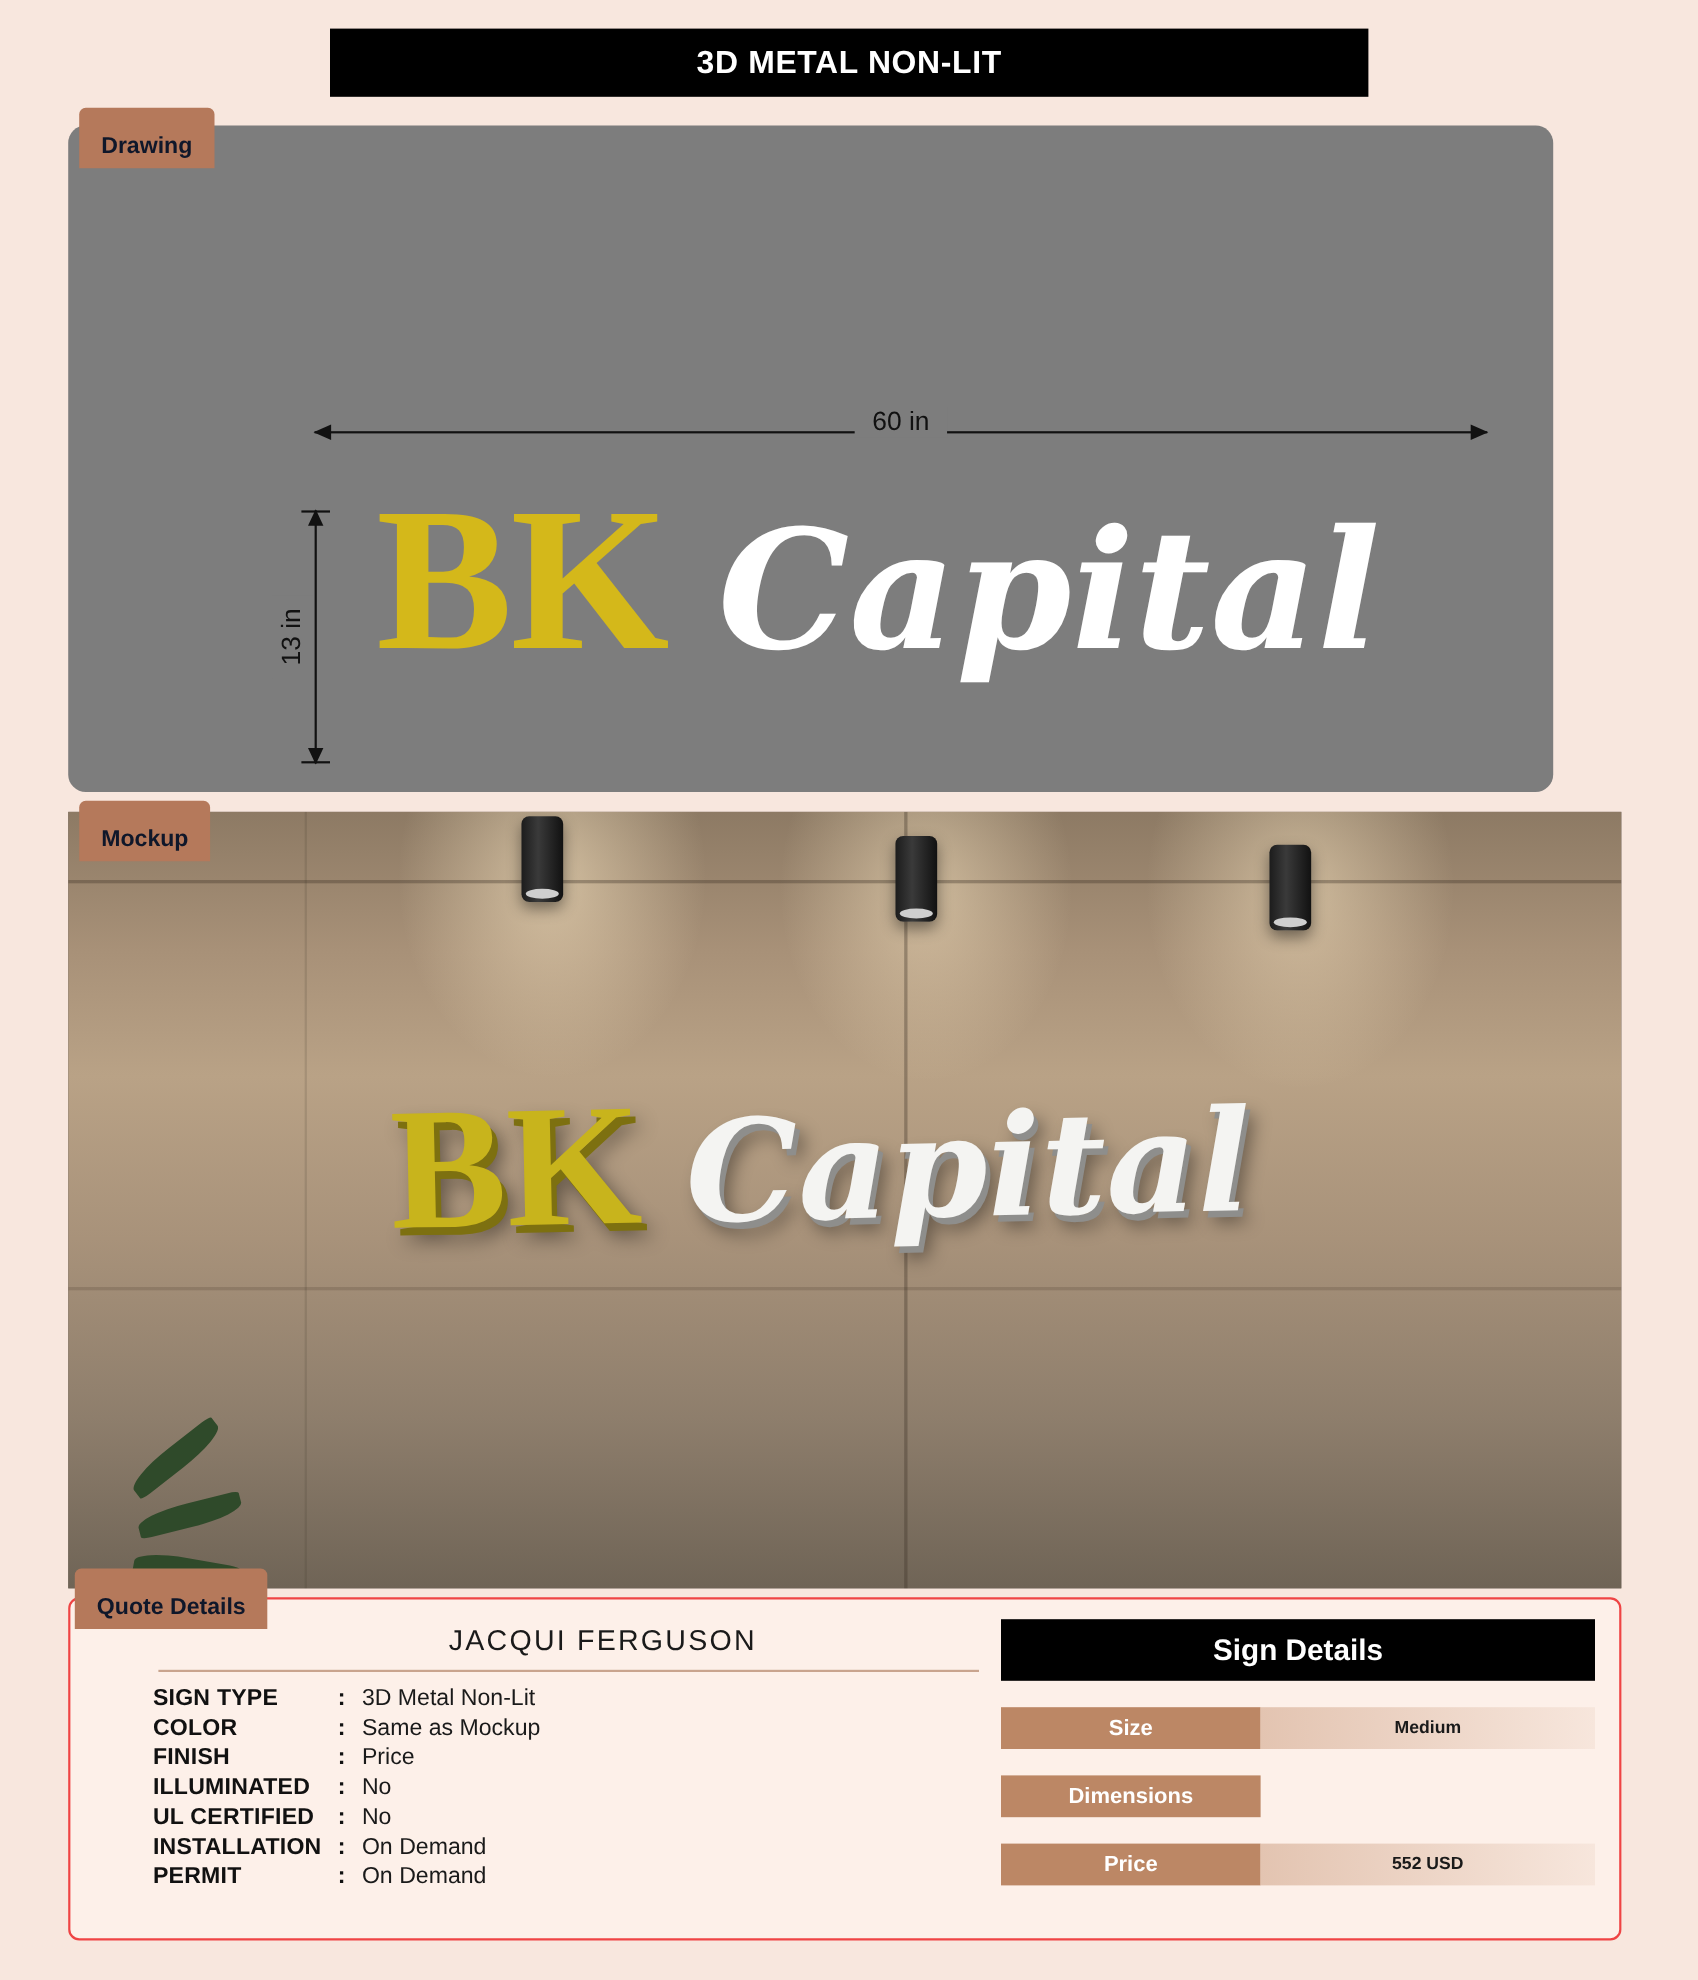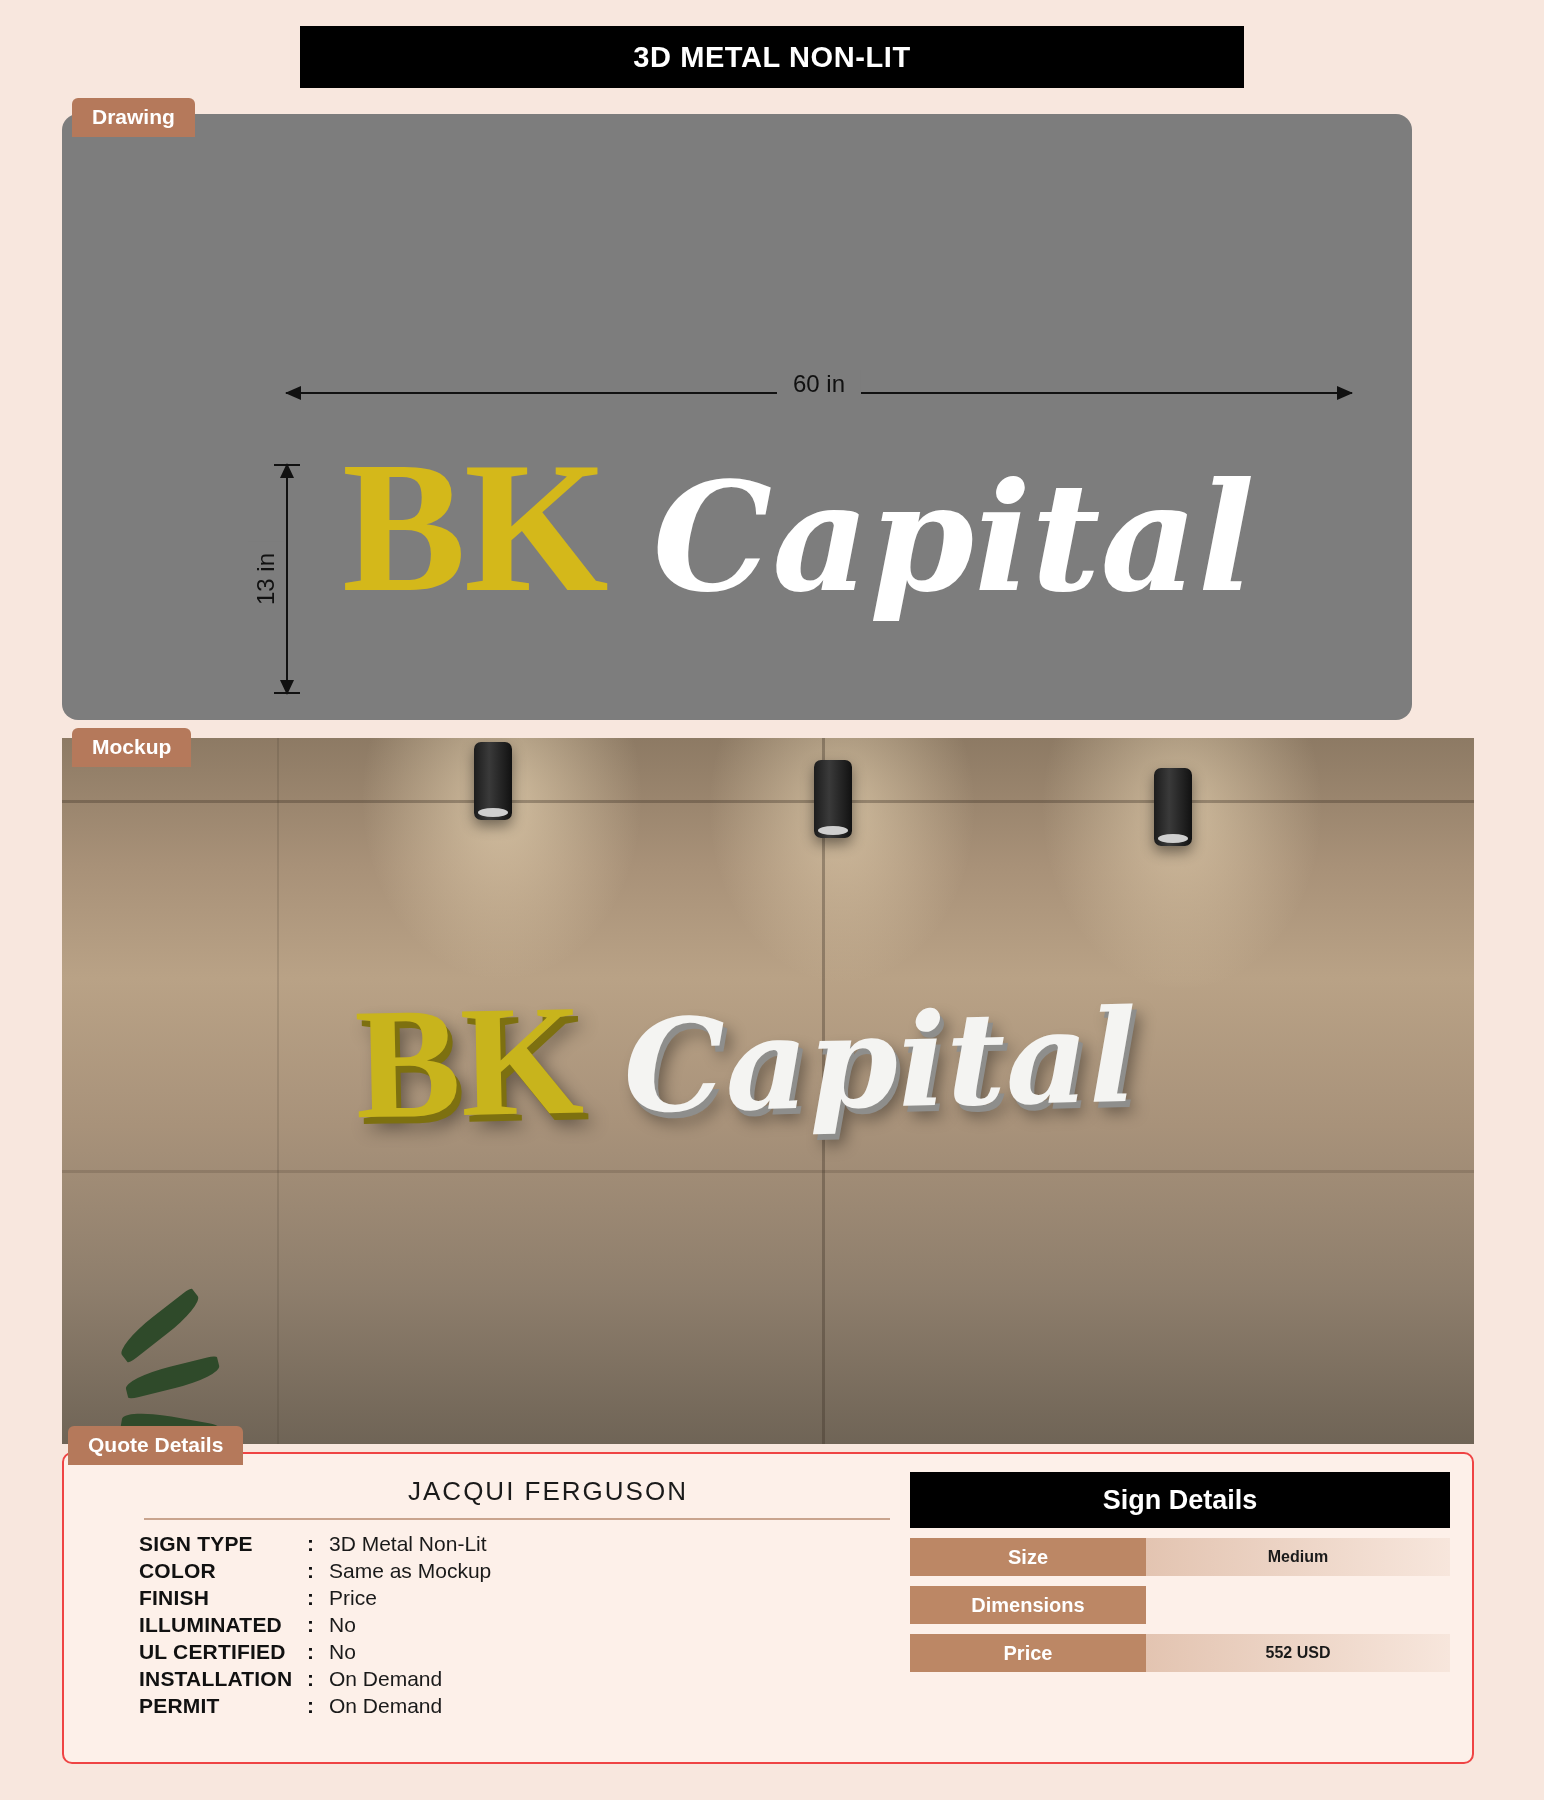--- a/index.html
+++ b/index.html
@@ -35,25 +35,25 @@
   }
 
   
   .panel {
     position: absolute;
     box-sizing: border-box;
   }
   .panel-tab {
     position: absolute;
     background: #b5795b;
-    color: #ffffff;
+    color: #0f172a;
     font-size: 21px;
     font-weight: bold;
     border-radius: 6px 6px 0 0;
-    padding: 7px 20px 8px 20px;
+    padding: 23px 20px 8px 20px;
     top: -1px;
     left: 0px;
     z-index: 5;
     white-space: nowrap;
   }
 
   
   .drawing-panel {
     left: 62px;
     top: 98px;
@@ -349,21 +349,21 @@
     color: #ffffff;
     height: 56px;
     display: flex;
     align-items: center;
     justify-content: center;
     font-size: 27px;
     font-weight: bold;
   }
   .sd-row {
     display: flex;
-    margin-top: 10px;
+    margin-top: 24px;
     height: 38px;
   }
   .sd-key {
     width: 236px;
     background: #bc8765;
     color: #ffffff;
     font-size: 20px;
     font-weight: bold;
     display: flex;
     align-items: center;

